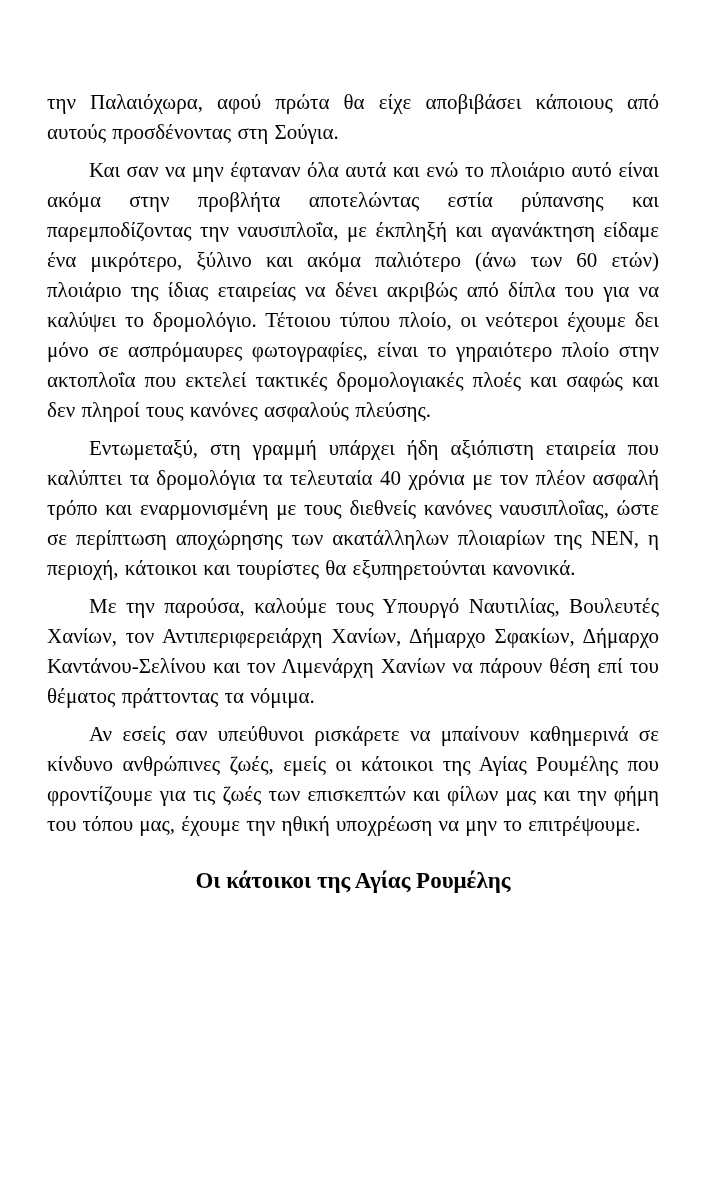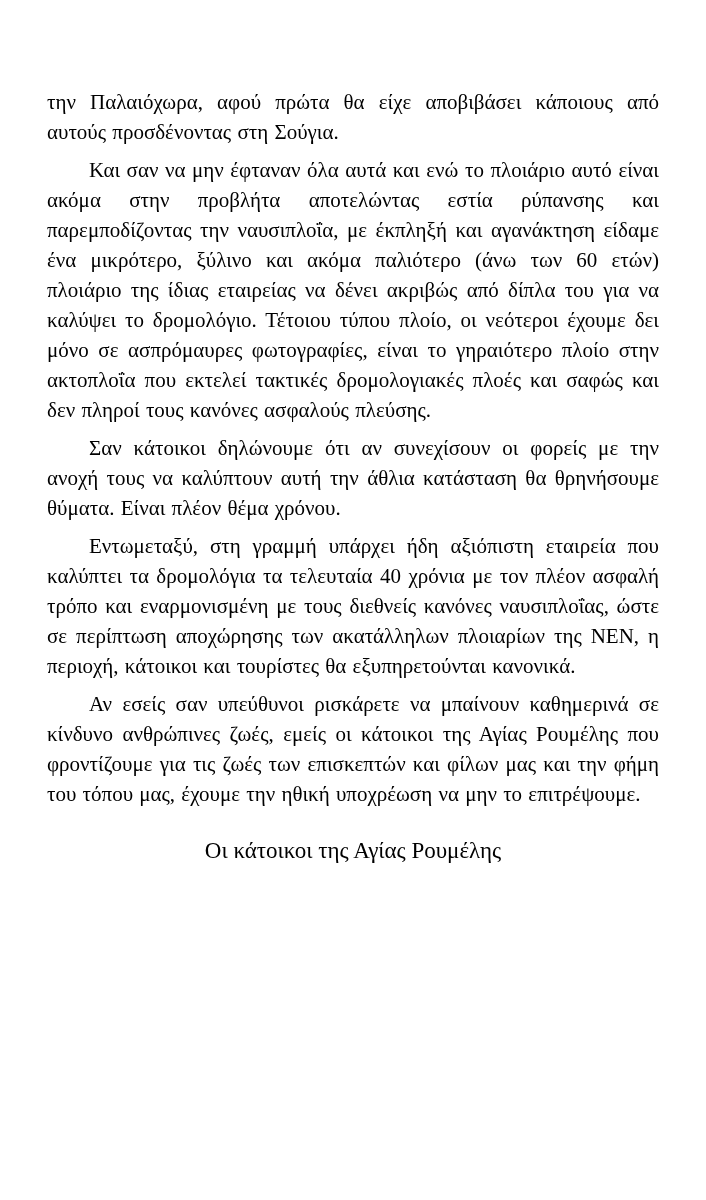--- a/index.html
+++ b/index.html
@@ -25,28 +25,28 @@
       text-align: justify;
       text-indent: 42px;
       word-spacing: 1px;
     }
     .para.first {
       text-indent: 0;
     }
     .closing {
       margin: 27px 0 0 0;
       text-align: center;
-      font-weight: normal;
+      font-weight: bold;
       font-size: 23px;
       line-height: 30px;
     }
   </style>
 </head>
 <body>
 
 <div class="page">
   <p class="para first">την Παλαιόχωρα, αφού πρώτα θα είχε αποβιβάσει κάποιους από αυτούς προσδένοντας στη Σούγια.</p>
   <p class="para">Και σαν να μην έφταναν όλα αυτά και ενώ το πλοιάριο αυτό είναι ακόμα στην προβλήτα αποτελώντας εστία ρύπανσης και παρεμποδίζοντας την ναυσιπλοΐα, με έκπληξή και αγανάκτηση είδαμε ένα μικρότερο, ξύλινο και ακόμα παλιότερο (άνω των 60 ετών) πλοιάριο της ίδιας εταιρείας να δένει ακριβώς από δίπλα του για να καλύψει το δρομολόγιο. Τέτοιου τύπου πλοίο, οι νεότεροι έχουμε δει μόνο σε ασπρόμαυρες φωτογραφίες, είναι το γηραιότερο πλοίο στην ακτοπλοΐα που εκτελεί τακτικές δρομολογιακές πλοές και σαφώς και δεν πληροί τους κανόνες ασφαλούς πλεύσης.</p>
-  <p class="para">Σαν κάτοικοι δηλώνουμε ότι αν συνεχίσουν οι φορείς με την ανοχή τους να καλύπτουν αυτή την άθλια κατάσταση θα θρηνήσουμε θύματα. Είναι πλέον θέμα χρόνου.</p>
   <p class="para">Εντωμεταξύ, στη γραμμή υπάρχει ήδη αξιόπιστη εταιρεία που καλύπτει τα δρομολόγια τα τελευταία 40 χρόνια με τον πλέον ασφαλή τρόπο και εναρμονισμένη με τους διεθνείς κανόνες ναυσιπλοΐας, ώστε σε περίπτωση αποχώρησης των ακατάλληλων πλοιαρίων της ΝΕΝ, η περιοχή, κάτοικοι και τουρίστες θα εξυπηρετούνται κανονικά.</p>
+  <p class="para">Με την παρούσα, καλούμε τους Υπουργό Ναυτιλίας, Βουλευτές Χανίων, τον Αντιπεριφερειάρχη Χανίων, Δήμαρχο Σφακίων, Δήμαρχο Καντάνου-Σελίνου και τον Λιμενάρχη Χανίων να πάρουν θέση επί του θέματος πράττοντας τα νόμιμα.</p>
   <p class="para">Αν εσείς σαν υπεύθυνοι ρισκάρετε να μπαίνουν καθημερινά σε κίνδυνο ανθρώπινες ζωές, εμείς οι κάτοικοι της Αγίας Ρουμέλης που φροντίζουμε για τις ζωές των επισκεπτών και φίλων μας και την φήμη του τόπου μας, έχουμε την ηθική υποχρέωση να μην το επιτρέψουμε.</p>
   <p class="closing">Οι κάτοικοι της Αγίας Ρουμέλης</p>
 </div>
 
 </body></html>

